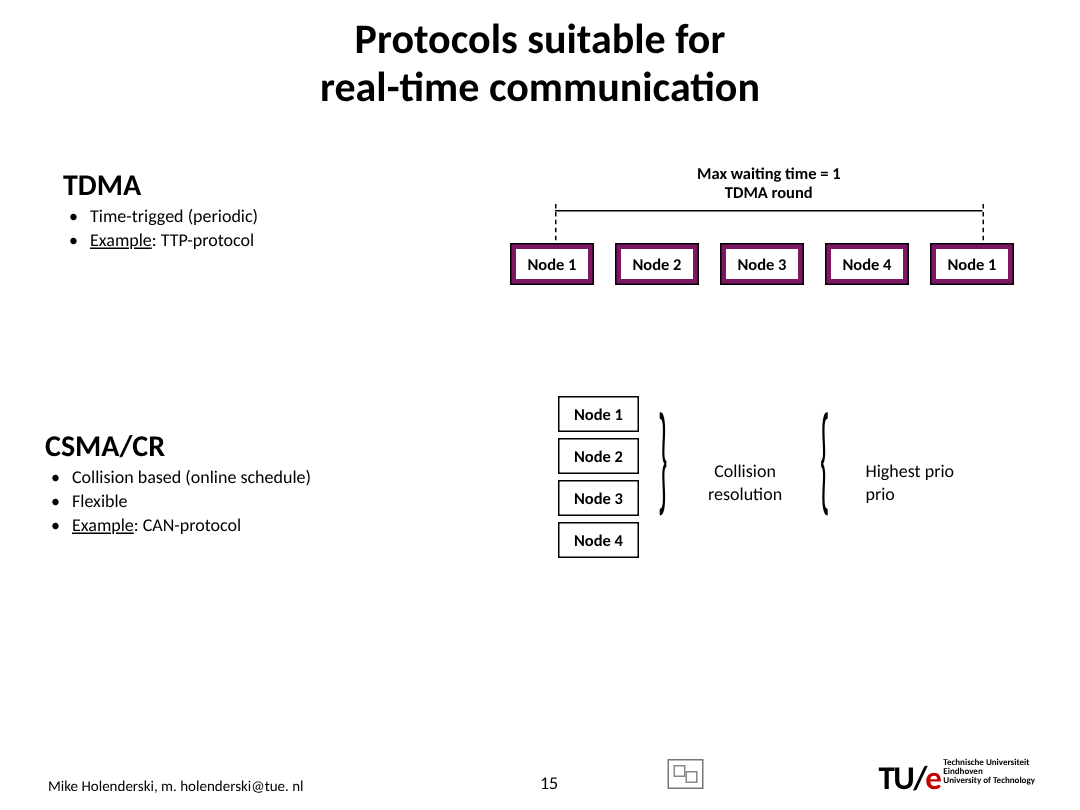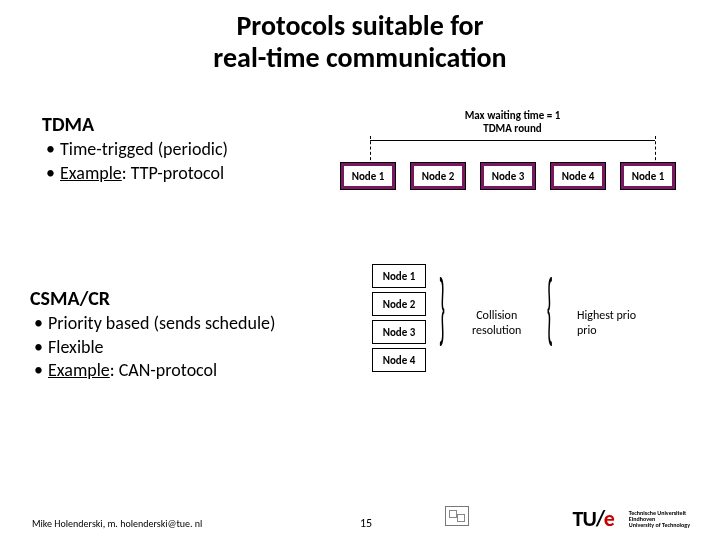--- a/index.html
+++ b/index.html
@@ -10,21 +10,21 @@
     position: relative; overflow: hidden;
   }
   .title {
     text-align: center; font-size: 28px;
     margin-top: 10px; line-height: 1.15;
   }
   .content { position: relative; width: 100%; }
   .section { position: absolute; }
   .section-head { font-size: 20px; font-weight: bold; }
   .bullets { margin-top: 2px; margin-left: 4px; }
-  .bullets li { font-size: 18px; list-style: none; position: relative; padding-left: 14px; line-height: 1.3; }
+  .bullets li { font-size: 12px; list-style: none; position: relative; padding-left: 14px; line-height: 1.3; }
   .bullets li:before { content: "•"; position: absolute; left: 0; }
   .ex { text-decoration: underline; }
   .em { }
 
   .tdma-fig { position: absolute; }
   .timeline-lbl { font-size: 11px; font-weight: bold; text-align: center; line-height: 1.15; }
   .round-top { position: absolute; top: 0; left: 50%; transform: translateX(-50%); }
   .round-bar { position: absolute; height: 0; border-top: 1px solid #000; }
   .tick-d { position: absolute; width: 0; height: 40px; border-left: 1px dashed #000; }
   .node-row { position: absolute; display: flex; gap: 14px; }
@@ -33,21 +33,21 @@
 
   .csma-fig { position: absolute; }
   .nb-plain { width: 54px; height: 24px; border: 1px solid #000; background: #fff; display: flex; align-items: center; justify-content: center; font-size: 11px; font-weight: bold; margin: 4px 0; }
   .bracket { position: absolute; font-size: 50px; font-weight: 200; transform: scaleX(0.4) scaleY(1.6); }
   .col-res { position: absolute; font-size: 12px; text-align: center; line-height: 1.2; }
   .prio-send { position: absolute; font-size: 12px; line-height: 1.2; text-align: left; }
 
   .footer { position: absolute; bottom: 10px; left: 0; width: 100%; }
   .fnote { font-size: 10px; position: absolute; left: 32px; bottom: 0; }
   .pagenum { font-size: 12px; position: absolute; left: 360px; bottom: 0; }
-  .logo-tue { position: absolute; right: 30px; bottom: -2px; display: flex; align-items: center; gap: 15px; }
+  .logo-tue { position: absolute; right: 30px; bottom: -2px; display: flex; gap: 2px; }
   .tue-t { font-size: 22px; font-weight: bold; letter-spacing: -1px; }
   .tue-e { color: #c80000; }
   .tue-sub { font-size: 6px; line-height: 1; font-weight: bold; }
   .logo-crest { position: absolute; left: 445px; bottom: -2px; width: 30px; height: 26px; }
   .crest-box { width: 24px; height: 20px; border: 1px solid #777; position: relative; }
   .crest-box:before { content:""; position:absolute; top:3px; left:3px; width:6px; height:6px; border:1px solid #888; }
   .crest-box:after { content:""; position:absolute; bottom:3px; right:3px; width:6px; height:6px; border:1px solid #888; }
 </style>
 </head>
 <body>
@@ -88,21 +88,21 @@
         </div>
       <div class="nb">
           <div class="nb-inner">Node 1</div>
         </div>
     </div>
   </div>
 
   <div class="section" style="left:30px; top:212px;">
     <div class="section-head">CSMA/CR</div>
     <ul class="bullets">
-      <li>Priority based (sends schedule)</li>
+      <li>Collision based (online schedule)</li>
       <li>Flexible</li>
       <li><span class="ex em">Example</span><span class="em">: CAN-protocol</span></li>
     </ul>
   </div>
 
   <div class="csma-fig" style="left:372px; top:186px; width:330px;">
     <div>
       <div class="nb-plain">Node 1</div>
       <div class="nb-plain">Node 2</div>
       <div class="nb-plain">Node 3</div>

